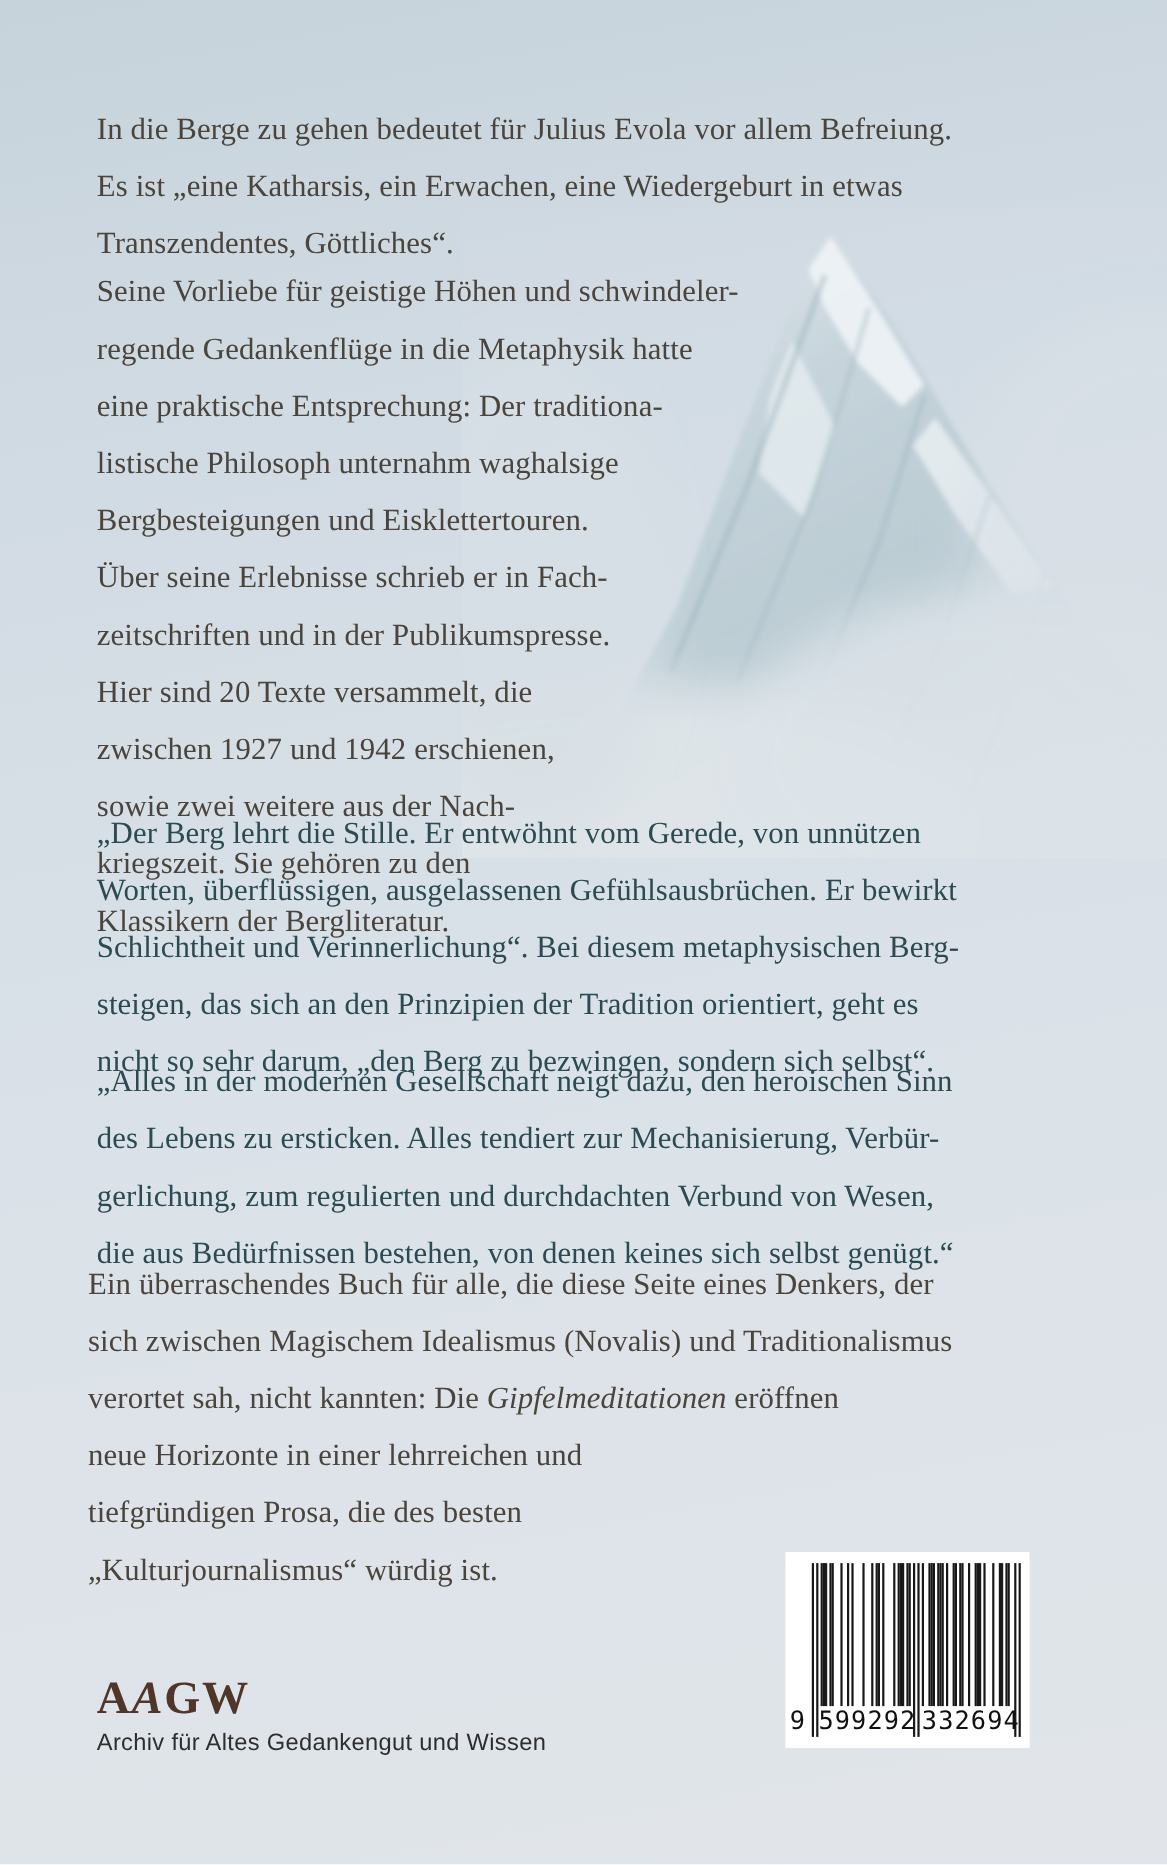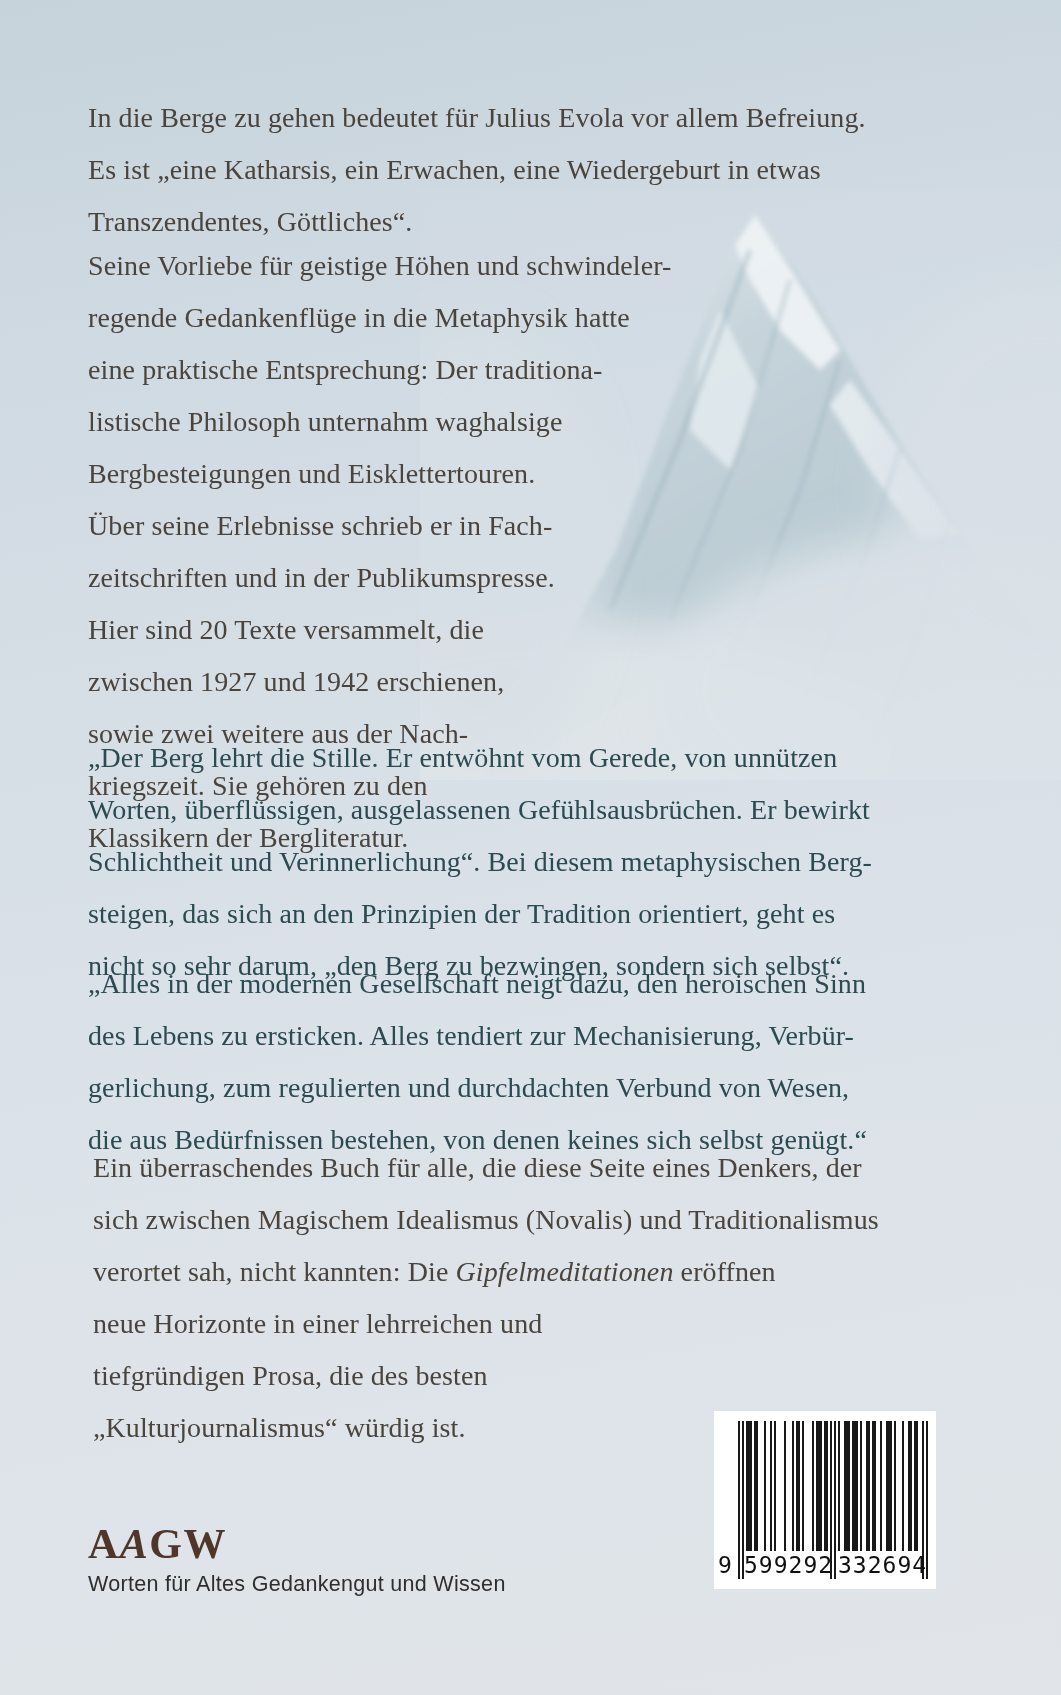--- a/index.html
+++ b/index.html
@@ -16,21 +16,21 @@
     white-space:pre-line;
     font-size:28px;line-height:52px;
     letter-spacing:0.1px;
   }
   .warm{color:#4a443c;}
   .teal{color:#2b4a51;}
   .p-intro{left:88px;top:92px;width:900px;}
   .p-bio{left:88px;top:240px;width:700px;}
   .p-quote1{left:88px;top:732px;width:930px;}
   .p-quote2{left:88px;top:958px;width:930px;}
-  .p-outro{left:93px;top:1142px;width:930px;}
+  .p-outro{left:80px;top:1142px;width:930px;}
   .italic{font-style:italic;}
   .barcode-box{
     position:absolute;left:714px;top:1411px;width:222px;height:178px;
     background:#ffffff;z-index:3;
   }
   .bars{position:absolute;left:24px;top:10px;width:190px;height:162px;}
   .bar{position:absolute;top:0;width:2px;height:130px;background:#181818;}
   .bar.guard{height:158px;}
   .bc-digit{
     position:absolute;top:131px;
@@ -177,15 +177,15 @@
       </div>
     <div class="bars" style="pointer-events:none;">
       <span class="bc-digit bc-d1">9</span>
       <span class="bc-digit bc-g1">599292</span>
       <span class="bc-digit bc-g2">332694</span>
     </div>
   </div>
 
   <div class="logo"><span>A</span><span class="a2">A</span><span>GW</span></div>
 
-  <div class="publisher-name">Worten für Altes Gedankengut und Wissen</div>
+  <div class="publisher-name">Archiv für Altes Gedankengut und Wissen</div>
 
 </div>
 
 </body></html>

